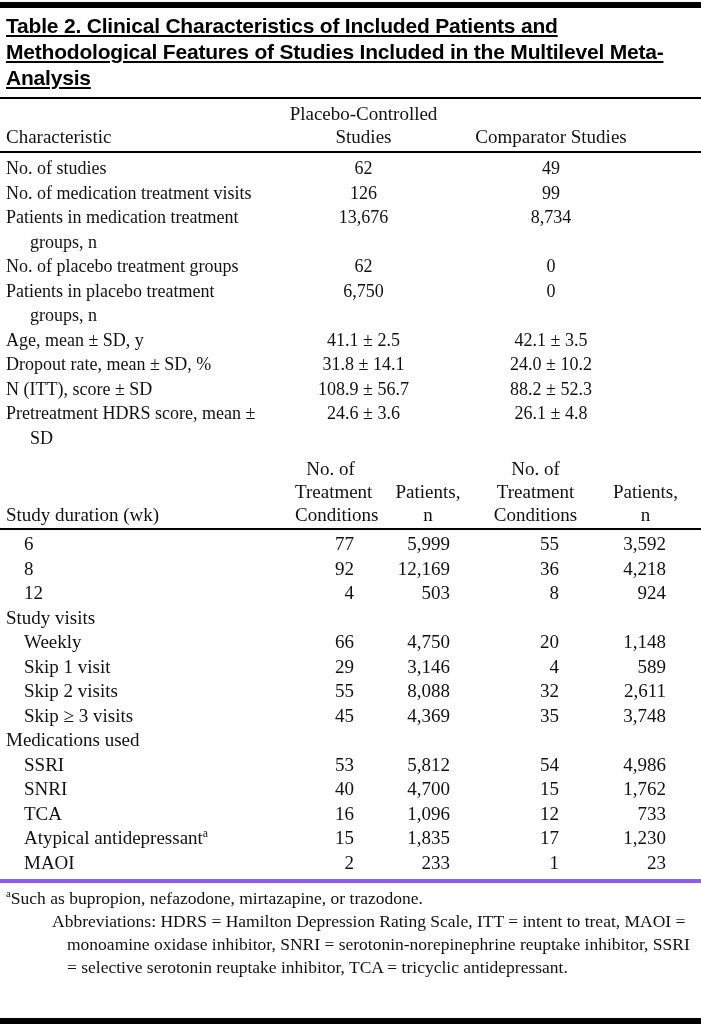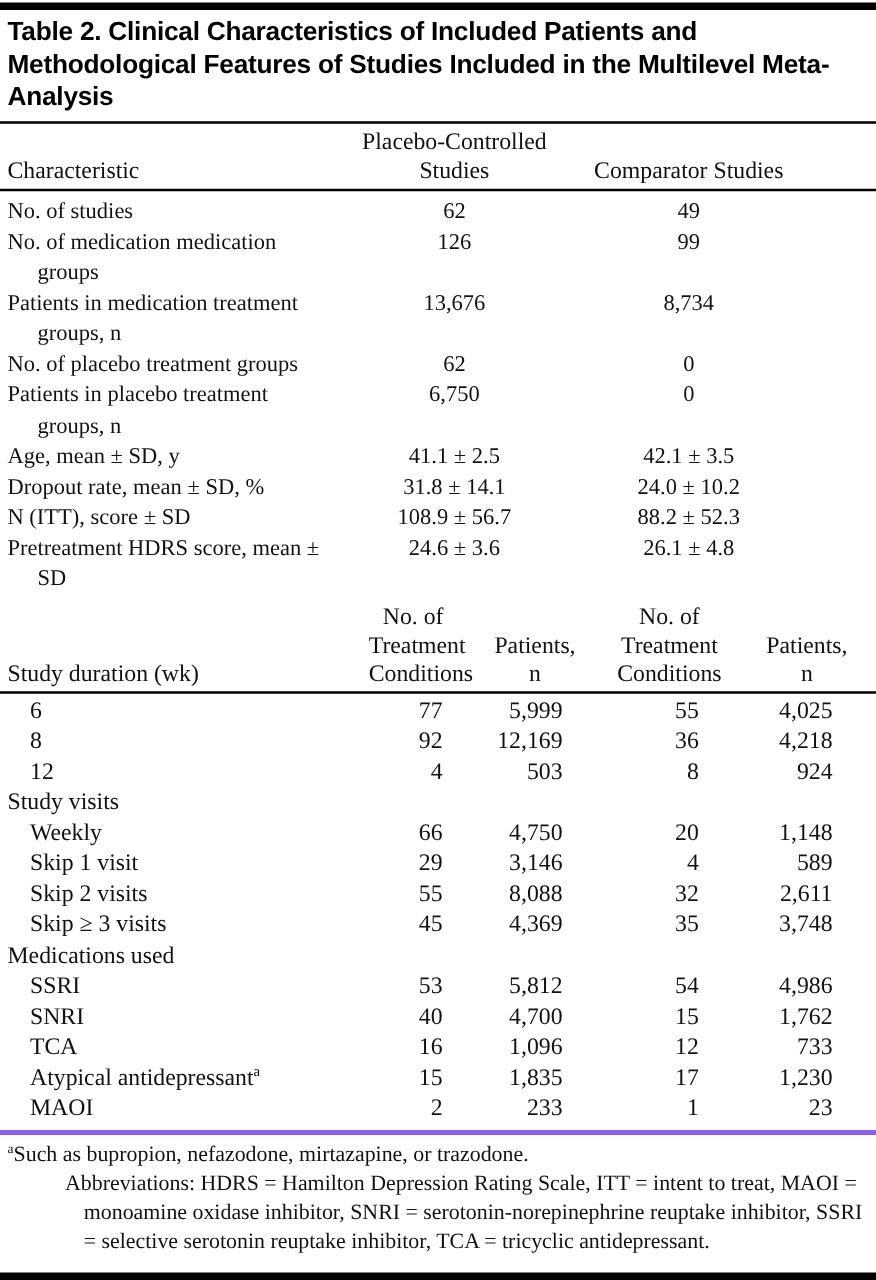--- a/index.html
+++ b/index.html
@@ -21,20 +21,21 @@
 
   .title {
     font-family: "Liberation Sans", sans-serif;
     font-weight: 700;
     font-size: 21px;
     line-height: 26px;
     letter-spacing: -0.2px;
     color: #000;
     padding: 5px 16px 6px 6px;
     border-bottom: 2px solid #000;
+    text-decoration: underline;
   }
 
   .thead {
     display: grid;
     grid-template-columns: 265px 185px 190px;
     align-items: end;
     font-size: 19px;
     line-height: 23px;
     padding: 3px 8px 3px 6px;
     border-bottom: 2px solid #000;
@@ -95,21 +96,21 @@
 
   <div class="summary">
 
       <div class="srow">
         <div class="label">No. of studies</div>
         <div class="num">62</div>
         <div class="num">49</div>
       </div>
 
       <div class="srow">
-        <div class="label">No. of medication medication groups</div>
+        <div class="label">No. of medication treatment visits</div>
         <div class="num">126</div>
         <div class="num">99</div>
       </div>
 
       <div class="srow">
         <div class="label">Patients in medication treatment groups, n</div>
         <div class="num">13,676</div>
         <div class="num">8,734</div>
       </div>
 
@@ -166,21 +167,21 @@
 
   <div class="details">
 
     <div>
 
         <div class="drow">
           <div class="label"><span>6</span><sup></sup></div>
           <div class="num">77</div>
           <div class="num">5,999</div>
           <div class="num">55</div>
-          <div class="num">4,025</div>
+          <div class="num">3,592</div>
         </div>
 
         <div class="drow">
           <div class="label"><span>8</span><sup></sup></div>
           <div class="num">92</div>
           <div class="num">12,169</div>
           <div class="num">36</div>
           <div class="num">4,218</div>
         </div>
 

